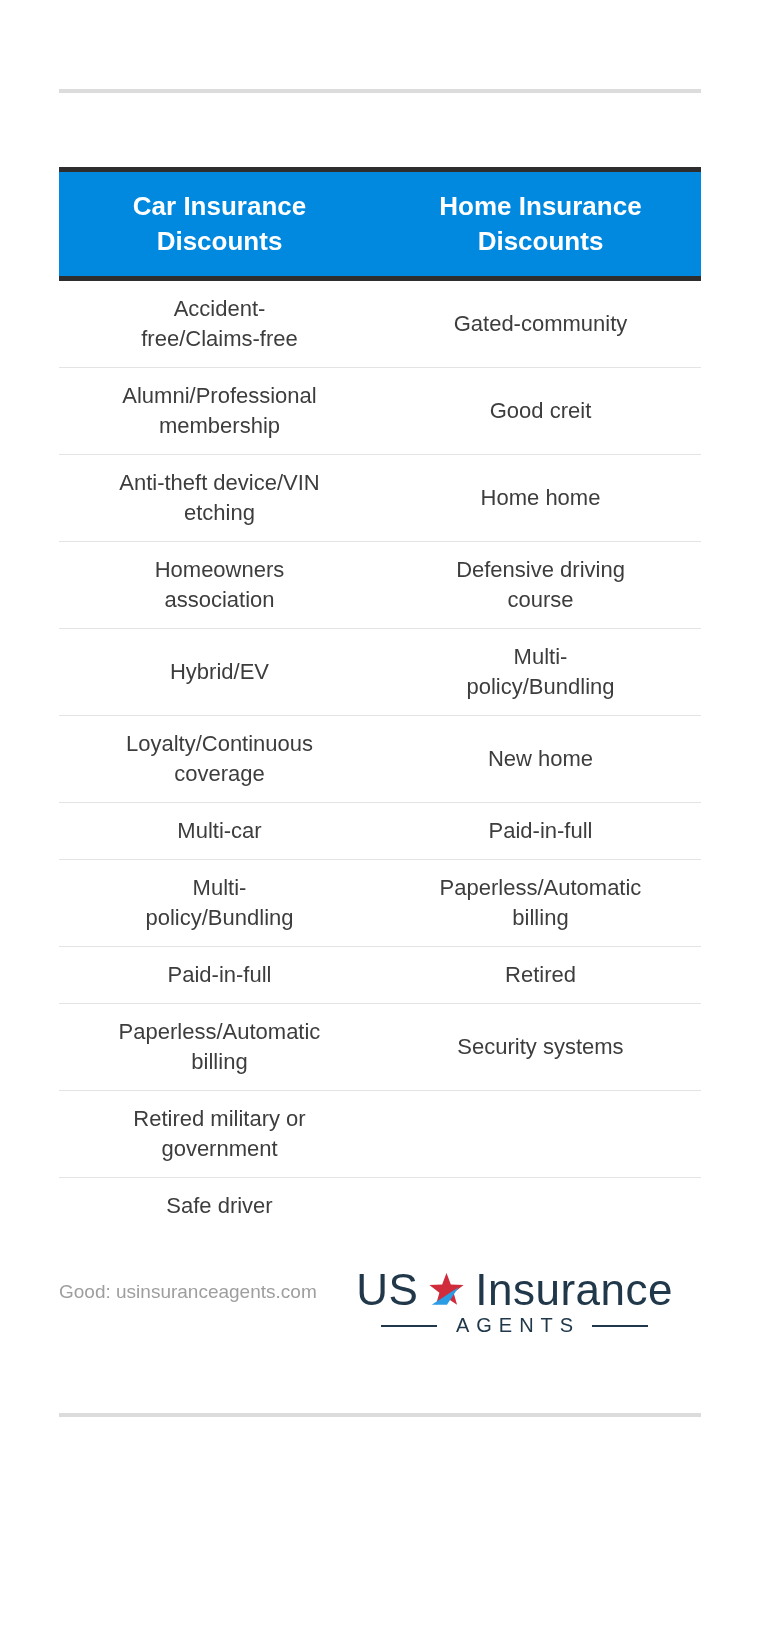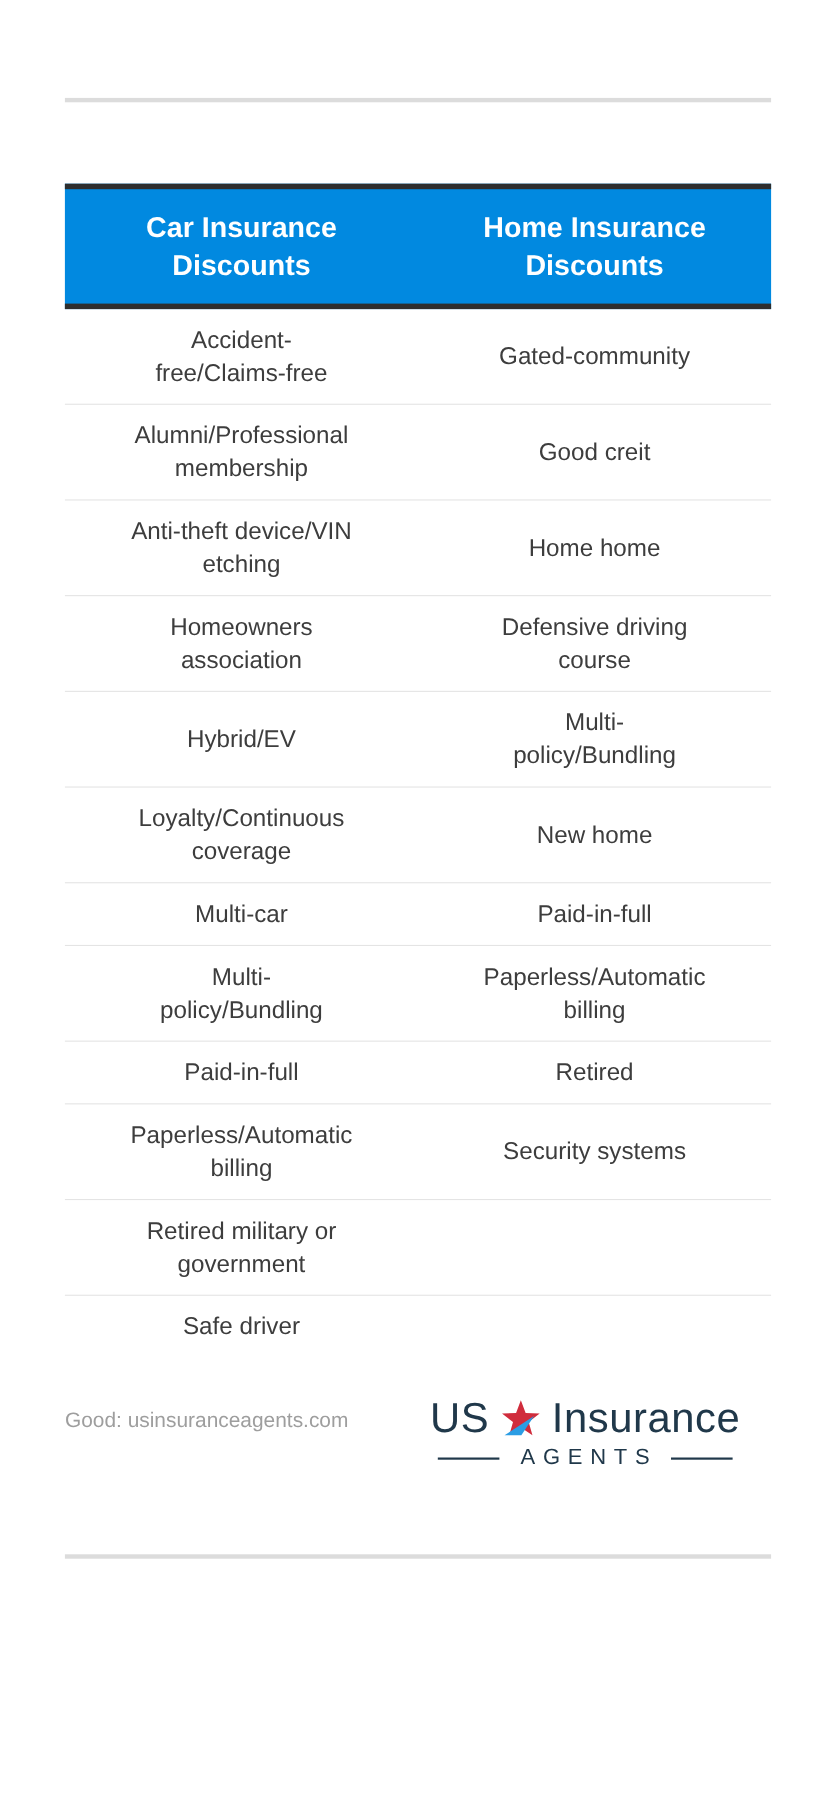--- a/index.html
+++ b/index.html
@@ -79,21 +79,21 @@
     margin-right: 28px;
     display: flex;
     flex-direction: column;
     align-items: center;
     color: #20384a;
   }
   .logo-top {
     display: flex;
     align-items: center;
     gap: 10px;
-    font-size: 38px;
+    font-size: 44px;
     line-height: 40px;
     font-weight: 400;
     letter-spacing: 0.5px;
   }
   .star-wrap { width: 37px; height: 37px; display: inline-block; }
   .logo-bottom {
     margin-top: 4px;
     display: flex;
     align-items: center;
     gap: 12px;

